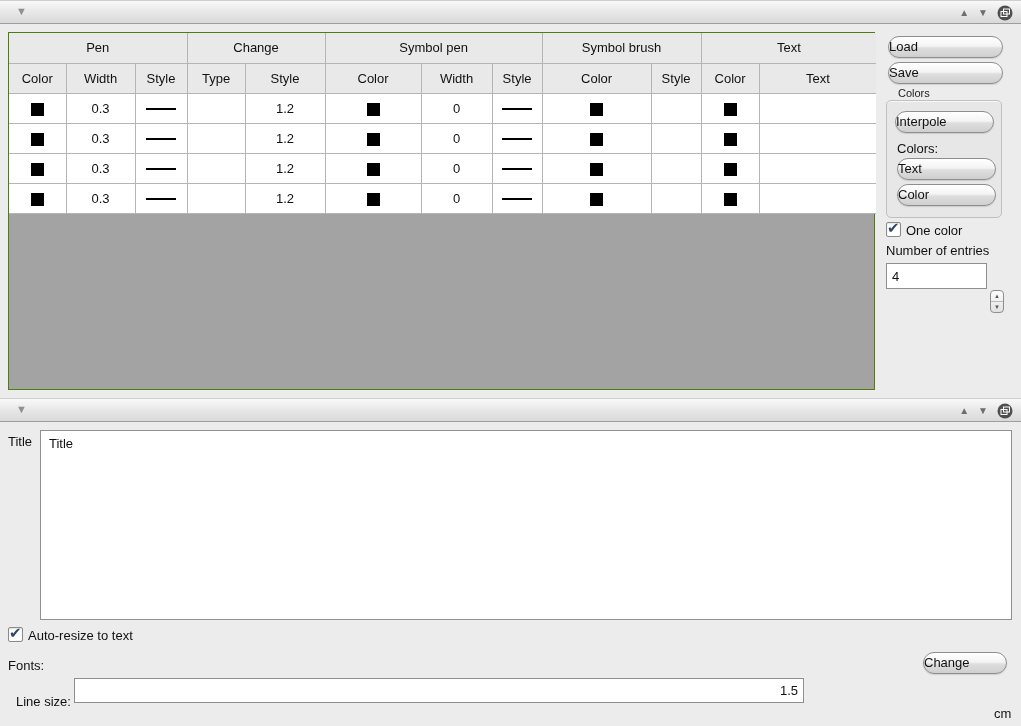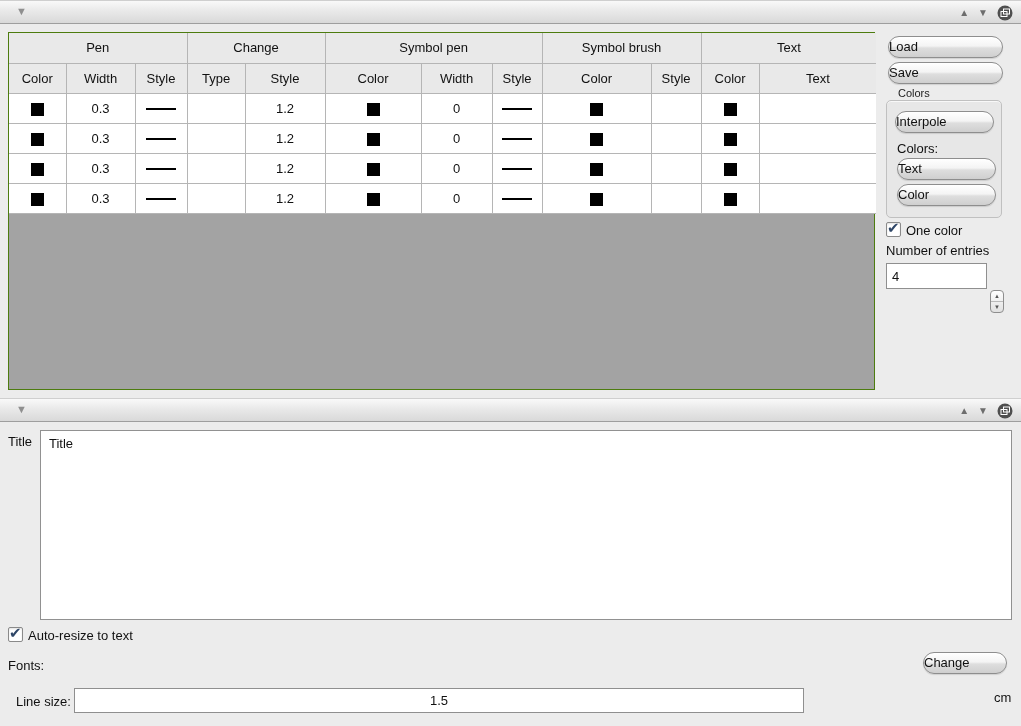--- a/index.html
+++ b/index.html
@@ -91,22 +91,22 @@
 
   .title-area {
     position:absolute; left:40px; top:8px; width:972px; height:190px;
     background:#fff; border:1px solid #919191; resize:none;
     font-family:"Liberation Sans","DejaVu Sans",sans-serif; font-size:13px; color:#111;
     padding:5px 8px; outline:none;
   }
   .fonts-row-label { position:absolute; left:8px; top:236px; }
   .change-btn { left:923px; top:230px; width:84px; }
   .line-size-label { position:absolute; left:16px; top:272px; }
-  .line-size-input { left:74px; top:266px; width:730px; height:25px; text-align:center; }
-  .unit-label { position:absolute; left:994px; top:268px; }
+  .line-size-input { left:74px; top:256px; width:730px; height:25px; text-align:right; }
+  .unit-label { position:absolute; left:994px; top:284px; }
 </style>
 </head>
 <body>
 
 <div class="app">
 
   <header class="bar" style="top:0">
     <span class="disclosure">▼</span>
     <span class="bar-controls">
       <span class="tri">▲</span>

